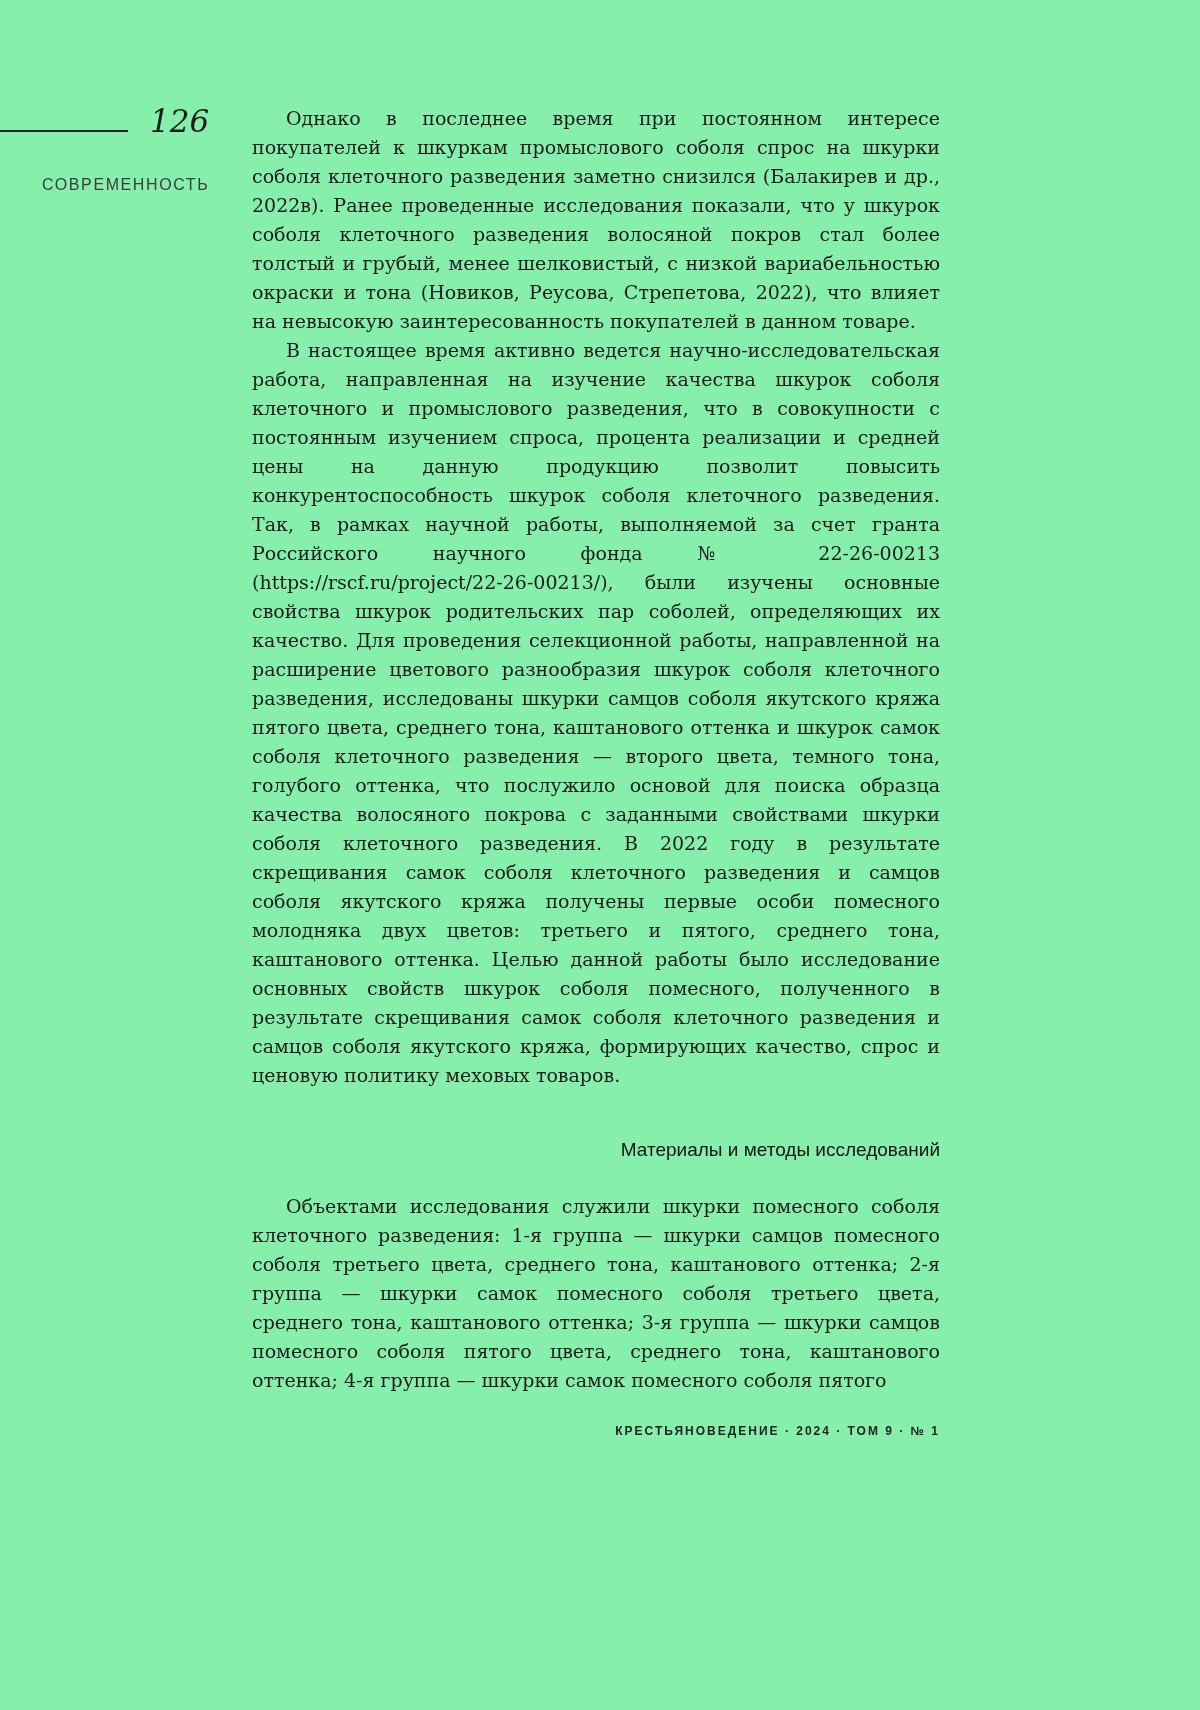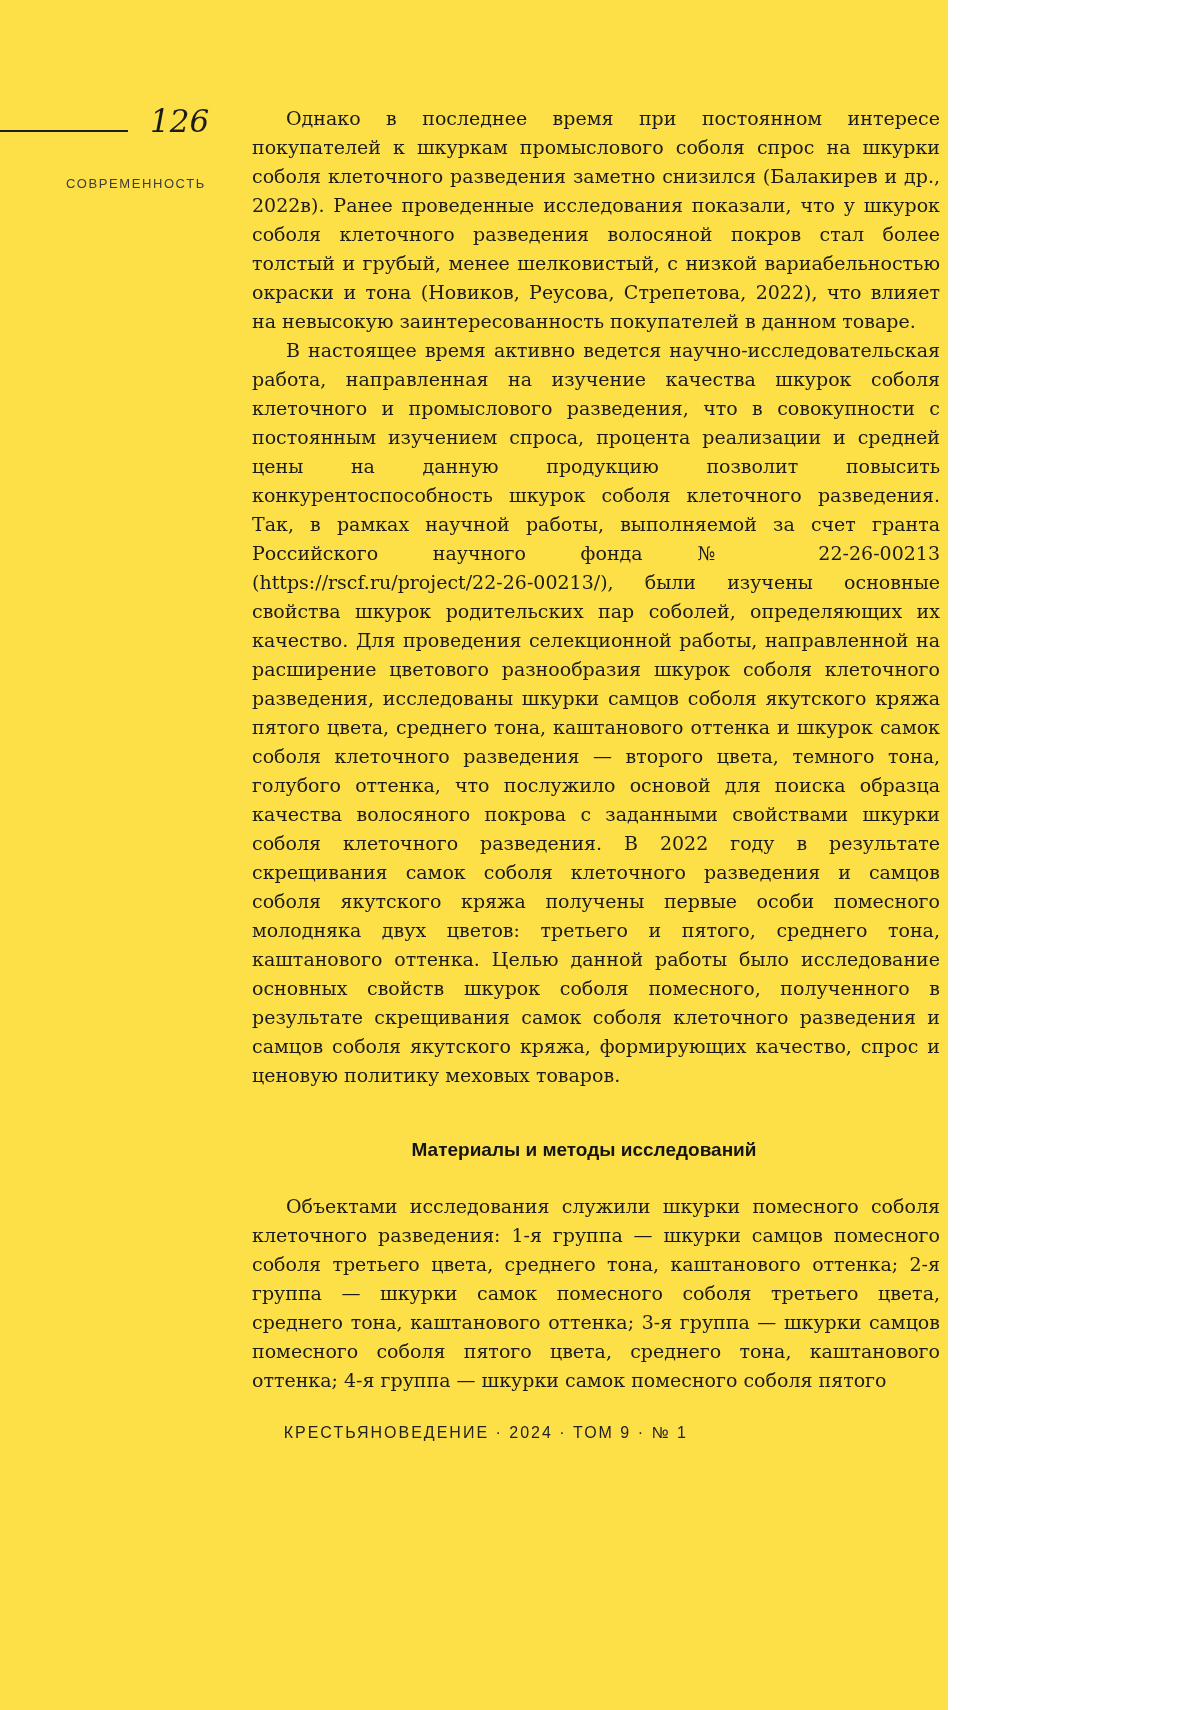--- a/index.html
+++ b/index.html
@@ -3,23 +3,23 @@
 <meta charset="utf-8">
 <title>Журнальная страница 126</title>
 <style>
   html, body {
     margin: 0;
     padding: 0;
     background: #ffffff;
   }
   .sheet {
     position: relative;
-    width: 948px;
+    width: 1200px;
     height: 1710px;
-    background: #fde047;
+    background: #86efac;
     color: #1c1c1c;
     overflow: hidden;
   }
   .header-rule {
     position: absolute;
     left: 0;
     top: 130px;
     width: 128px;
     height: 2px;
     background: #1f1f1f;
@@ -32,24 +32,23 @@
     font-style: italic;
     font-size: 31px;
     line-height: 34px;
     color: #1c1c1c;
   }
   .margin-label {
     position: absolute;
     left: 42px;
     top: 176px;
     font-family: "Liberation Sans", sans-serif;
-    font-size: 13px;
+    font-size: 16px;
     letter-spacing: 1.6px;
     color: #3c3c3c;
-    margin-left: 24px;
   }
   .text-column {
     position: absolute;
     left: 228px;
     top: 104px;
     width: 712px;
     font-family: "DejaVu Serif", serif;
     font-size: 19px;
     line-height: 29px;
     text-align: justify;
@@ -57,34 +56,34 @@
   }
   .para {
     margin: 0;
   }
   .para.indent {
     text-indent: 34px;
     margin-left: 24px;
   }
   .section-heading {
     font-family: "Liberation Sans", sans-serif;
-    font-weight: bold;
+    font-weight: normal;
     font-size: 19px;
     line-height: 24px;
     margin: 48px 0 30px 0;
-    text-align: center;
+    text-align: right;
     color: #141414;
   }
   .running-footer {
     position: absolute;
     right: 260px;
     top: 1424px;
     font-family: "Liberation Sans", sans-serif;
-    font-weight: normal;
-    font-size: 16px;
+    font-weight: bold;
+    font-size: 12px;
     letter-spacing: 2px;
     color: #222222;
     white-space: nowrap;
   }
 </style>
 </head>
 <body>
 
 <div class="sheet">
 

